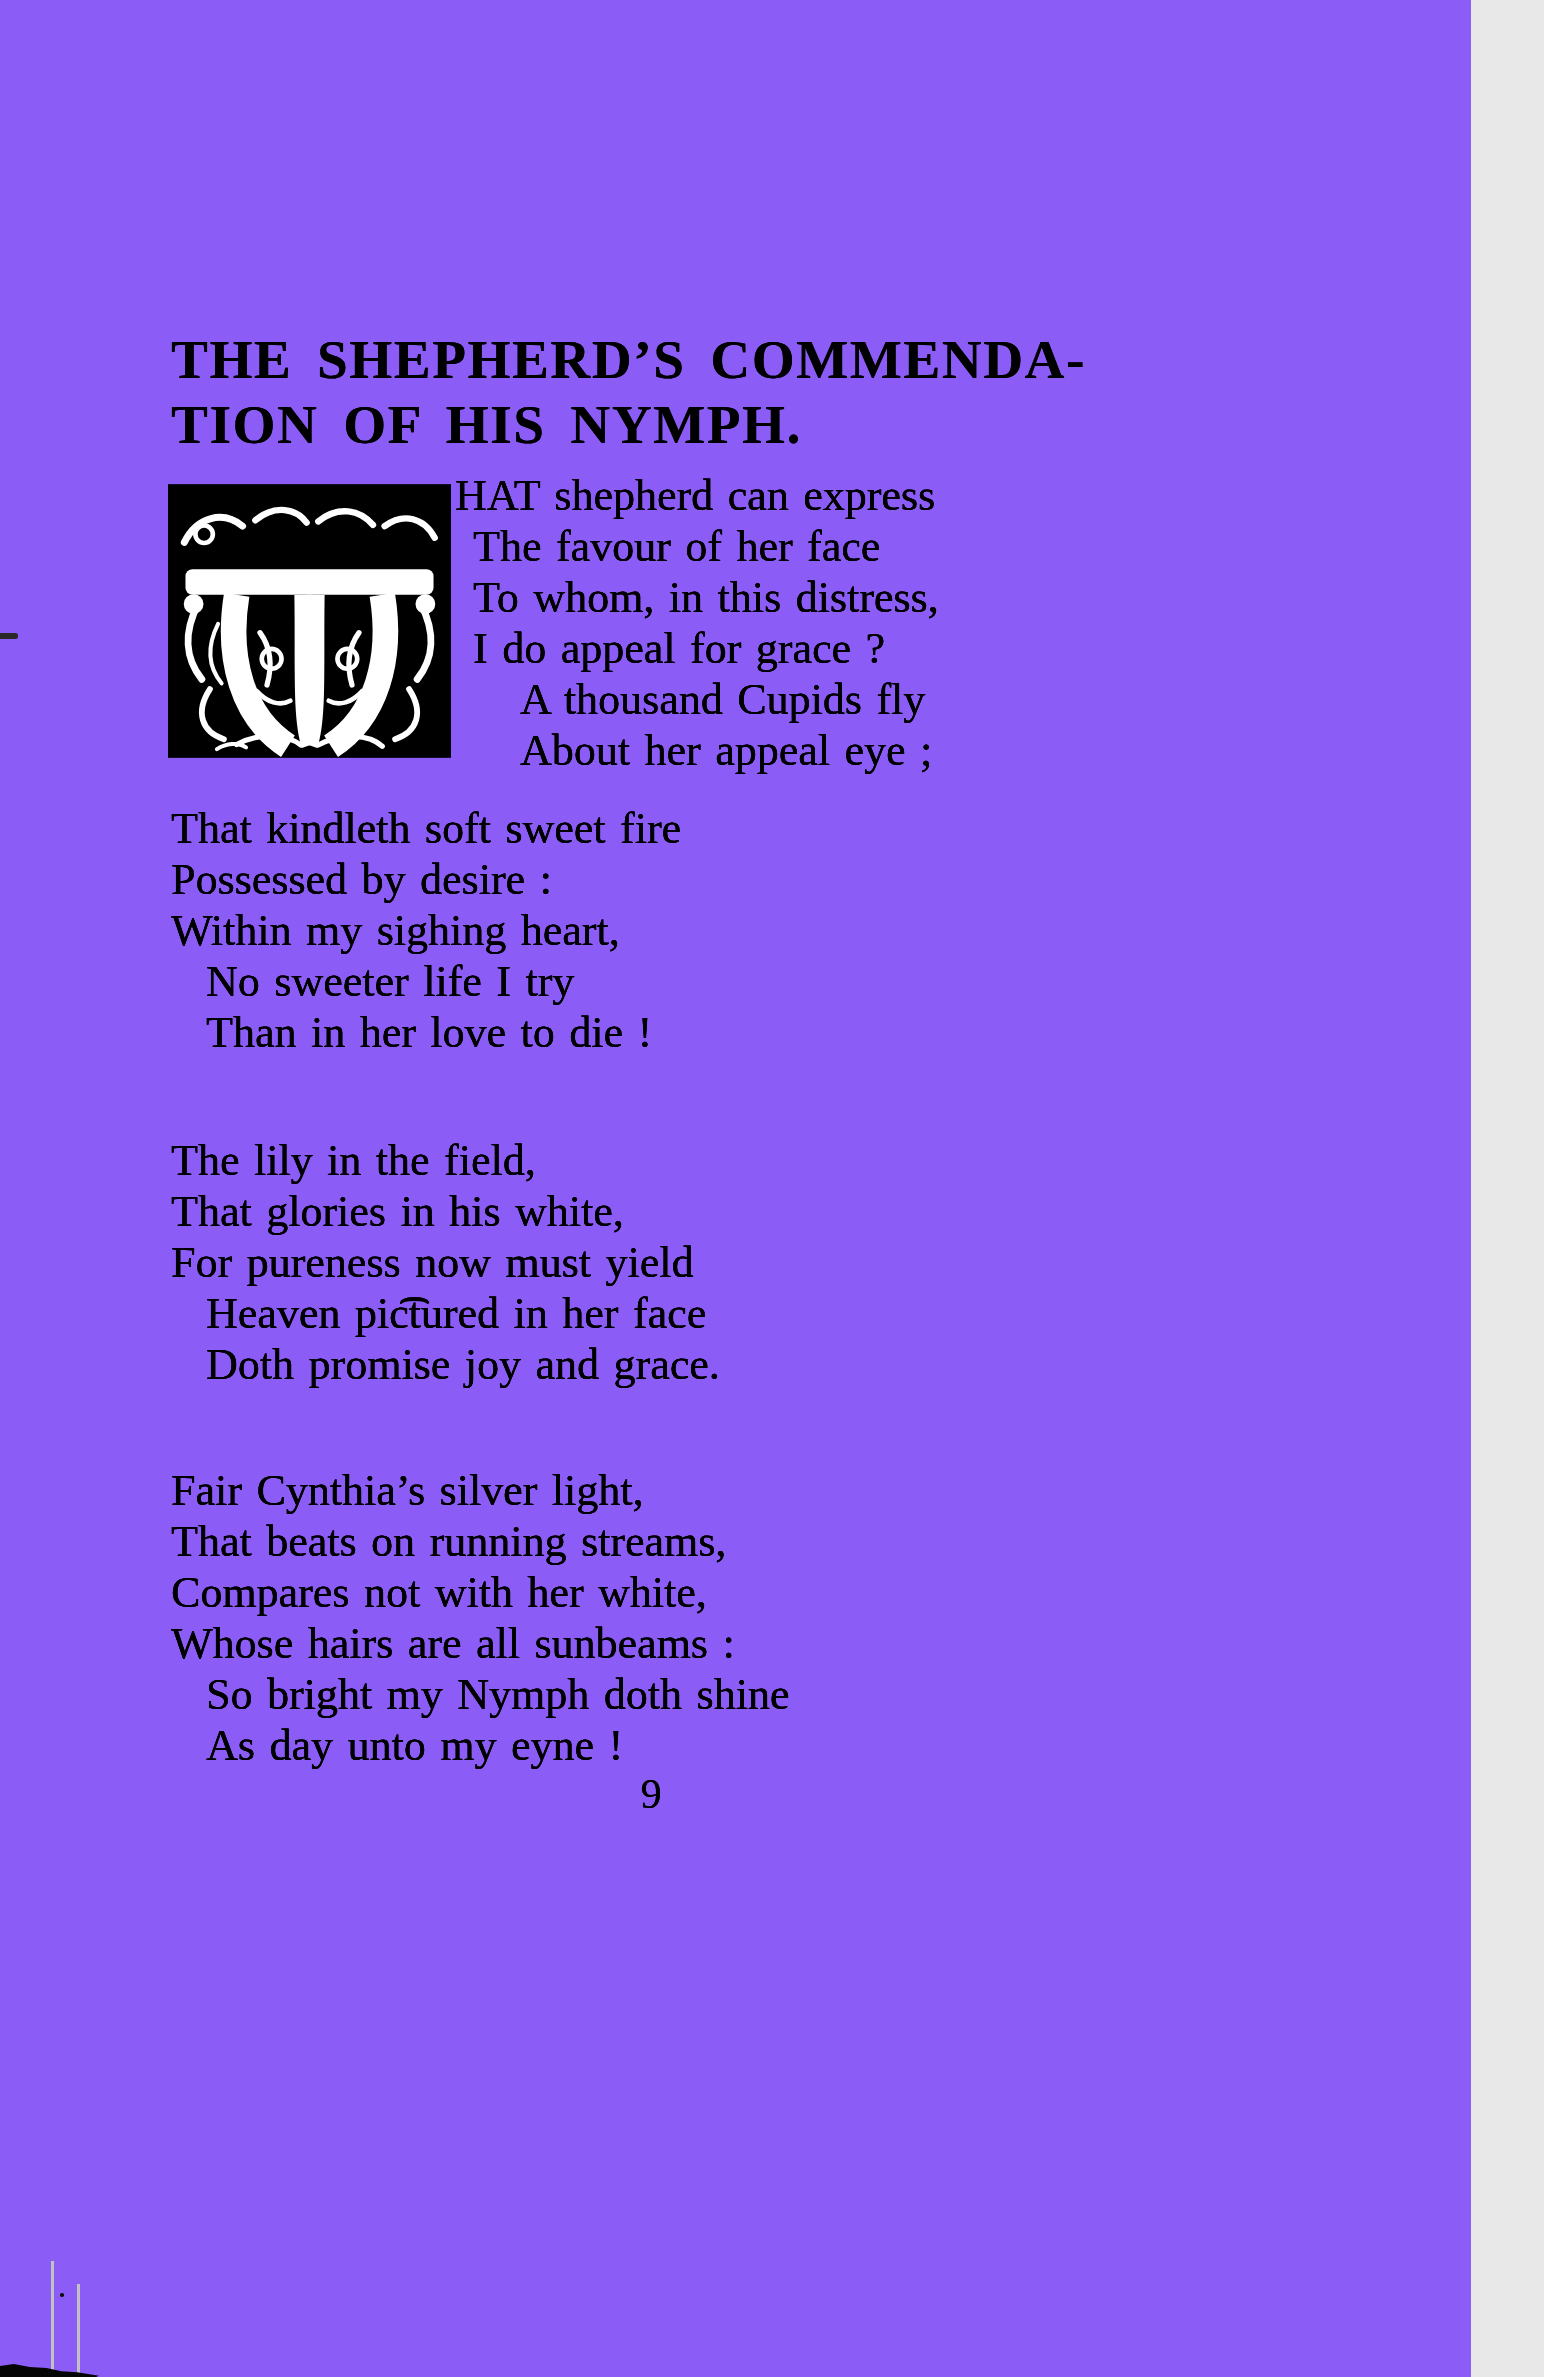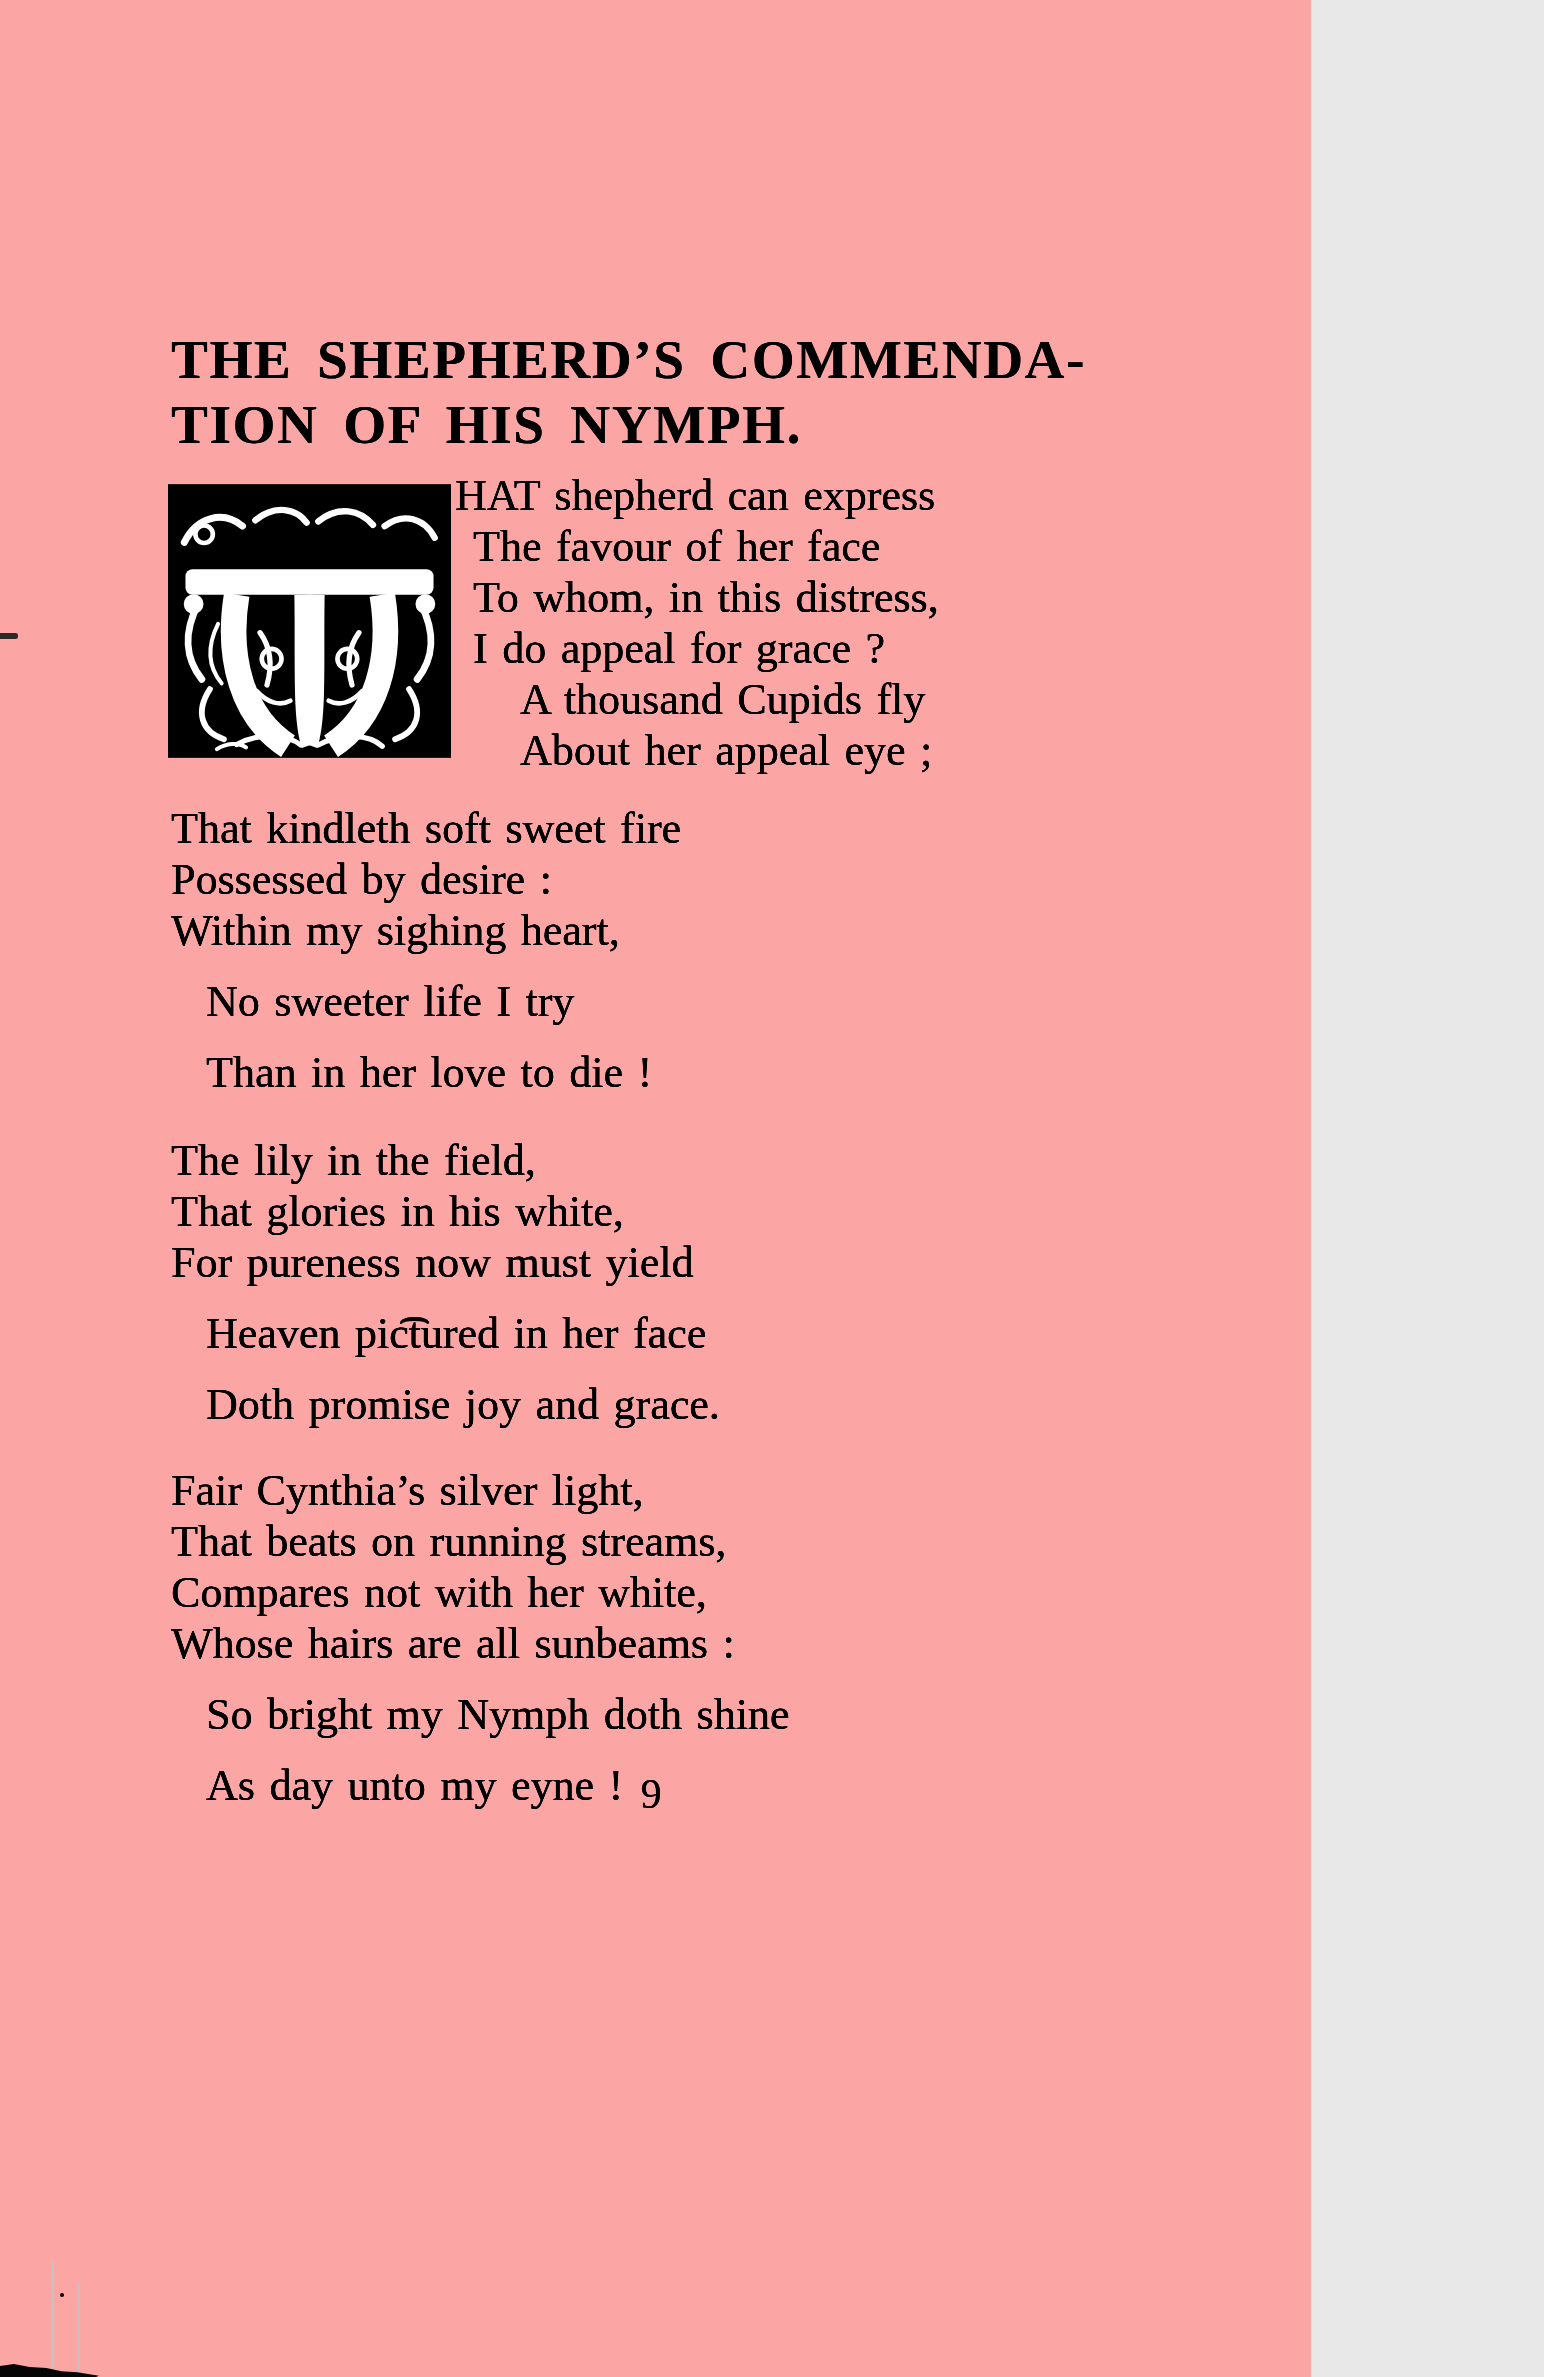--- a/index.html
+++ b/index.html
@@ -2,23 +2,23 @@
 <html style="font-size:9.3px"><head>
 <meta charset="utf-8">
 <style>
   html, body {
     margin: 0;
     padding: 0;
     background: #e8e8e8;
   }
   .page {
     position: relative;
-    width: 1311px;
+    width: 1471px;
     height: 2377px;
-    background: #fca5a5;
+    background: #8b5cf6;
     overflow: hidden;
     font-family: "Liberation Serif", "DejaVu Serif", serif;
     color: #000000;
   }
   .poem-title {
     position: absolute;
     left: 171px;
     top: 327px;
     width: 1019px;
     font-size: 55px;
@@ -39,21 +39,21 @@
   }
   .stanza .line { white-space: nowrap; }
   
   .stanza-opening { left: 455px; top: 470px; }
   .stanza-opening .i1 { margin-left: 18px; }
   .stanza-opening .i2 { margin-left: 65px; }
   
   .stanza-2 { left: 171px; top: 803px; }
   .stanza-3 { left: 171px; top: 1135px; }
   .stanza-4 { left: 171px; top: 1465px; }
-  .stanza .ind { margin-left: 35px; margin-top: 20px; }
+  .stanza .ind { margin-left: 35px; }
 
   .drop-cap {
     position: absolute;
     left: 168px;
     top: 484px;
     width: 283px;
     height: 274px;
   }
   .sr-only {
     position: absolute;

